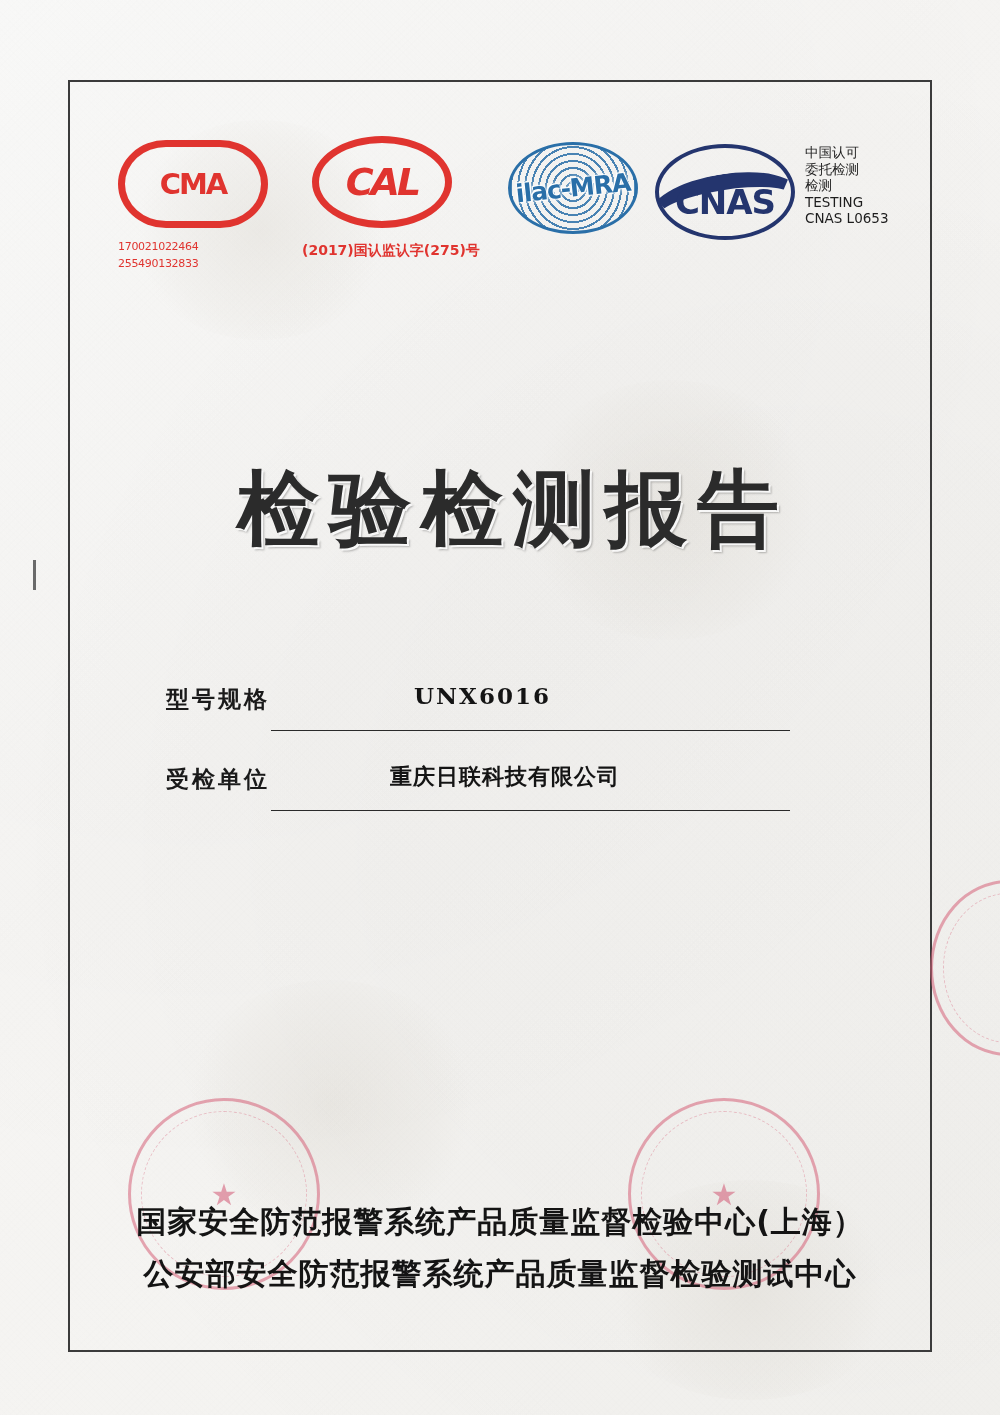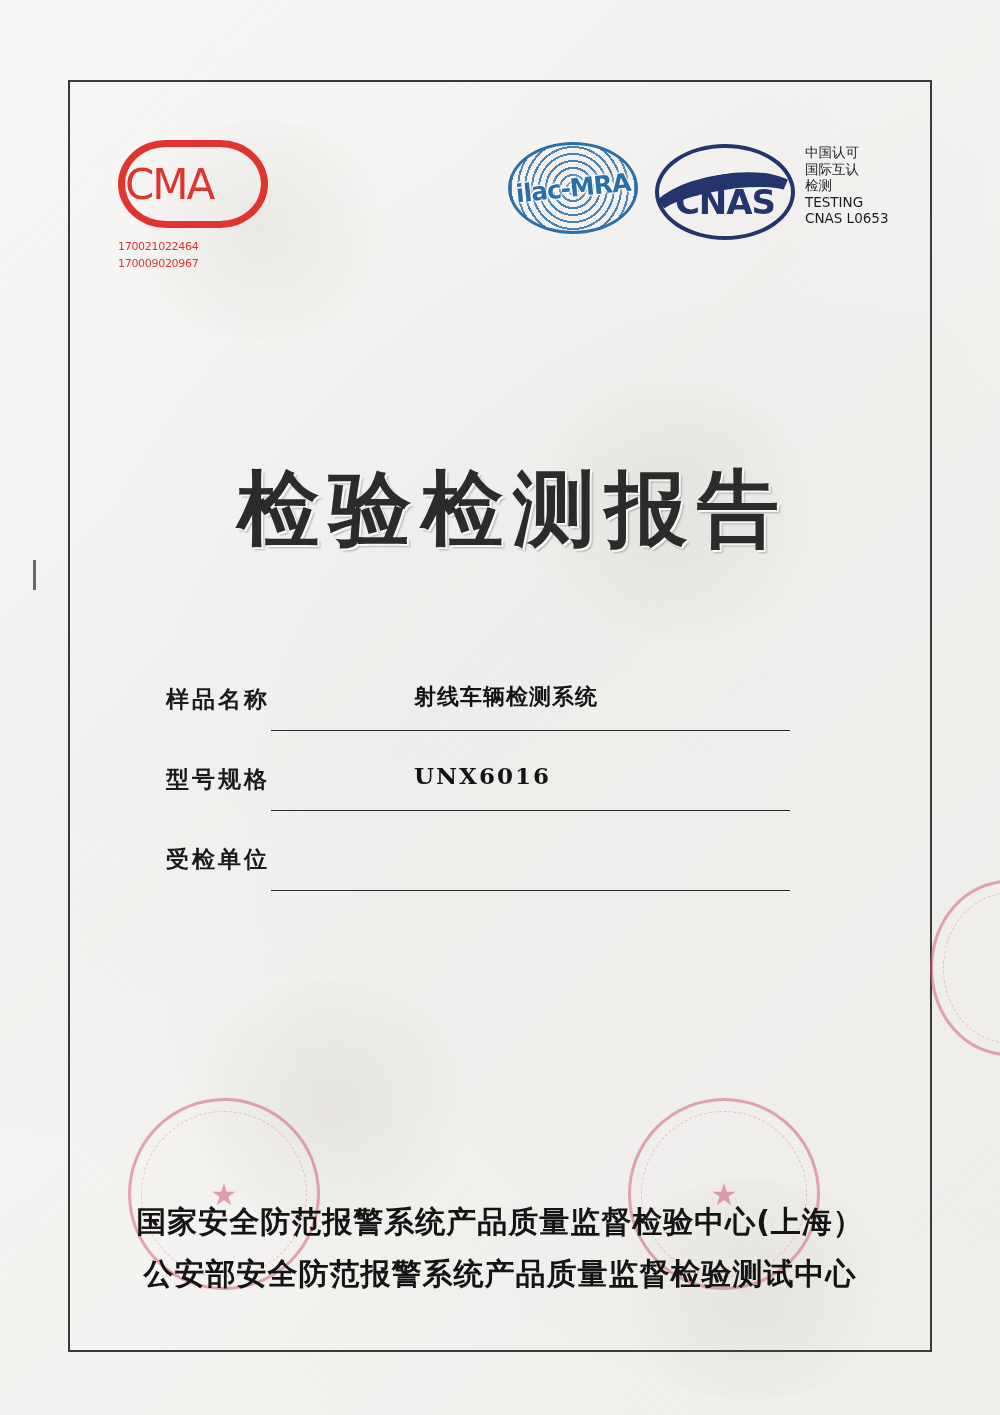--- a/index.html
+++ b/index.html
@@ -65,23 +65,24 @@
     width: 150px; height: 88px;
     border: 7px solid #e0342f;
     border-radius: 48px / 44px;
     box-sizing: border-box;
     position: relative;
   }
   .logo-cma .mark-text {
     position: absolute;
     left: 0; right: 0; top: 50%;
     transform: translateY(-50%);
-    font-family: "DejaVu Sans", sans-serif;
-    font-weight: normal;
-    font-size: 42px;
+    text-align: center;
+    font-family: "DejaVu Sans", sans-serif;
+    font-weight: bold;
+    font-size: 29px;
     letter-spacing: -2px;
     color: #e0342f;
   }
   .cma-nums {
     margin-top: 10px;
     color: #e0342f;
     font-family: "DejaVu Sans", sans-serif;
     font-size: 11px;
     line-height: 17px;
     letter-spacing: -0.3px;
@@ -330,67 +331,69 @@
   <div class="frame"></div>
 
   <div class="logos">
 
     <div class="logo-cma">
       <div class="mark">
         <div class="mark-text">CMA</div>
       </div>
       <div class="cma-nums">
         <div>170021022464</div>
-        <div>170009020967</div>
-      </div>
-    </div>
-
+        <div>255490132833</div>
+      </div>
+    </div>
+
+    <div class="logo-cal">
+      <div class="mark">
+        <div class="mark-text">CAL</div>
+      </div>
+      <div class="cal-sub">(2017)国认监认字(275)号</div>
+    </div>
 
     <div class="logo-ilac">
       <div class="ring">
         <div class="ilac-text">ilac-MRA</div>
       </div>
     </div>
 
     <div class="logo-cnas">
       <div class="emblem">
         <div class="oval"></div>
         <div class="swoosh"></div>
         <div class="cnas-text">CNAS</div>
       </div>
       <div class="cnas-lines">
         <div>中国认可</div>
-        <div>国际互认</div>
+        <div>委托检测</div>
         <div>检测</div>
         <div>TESTING</div>
         <div>CNAS L0653</div>
       </div>
     </div>
 
   </div>
 
 
   <div class="main-title">检验检测报告</div>
 
   <div class="fields">
 
-    <div class="field-row">
-      <div class="field-label">样品名称</div>
-      <div class="field-value">射线车辆检测系统</div>
-      <div class="field-rule"></div>
-    </div>
 
     <div class="field-row">
       <div class="field-label">型号规格</div>
       <div class="field-value mono">UNX6016</div>
       <div class="field-rule"></div>
     </div>
 
     <div class="field-row">
       <div class="field-label">受检单位</div>
+      <div class="field-value" style="left:224px;">重庆日联科技有限公司</div>
       <div class="field-rule"></div>
     </div>
 
 
   </div>
 
   <div class="seal seal-3">
     <div class="seal-text-ring"></div>
   </div>
 

